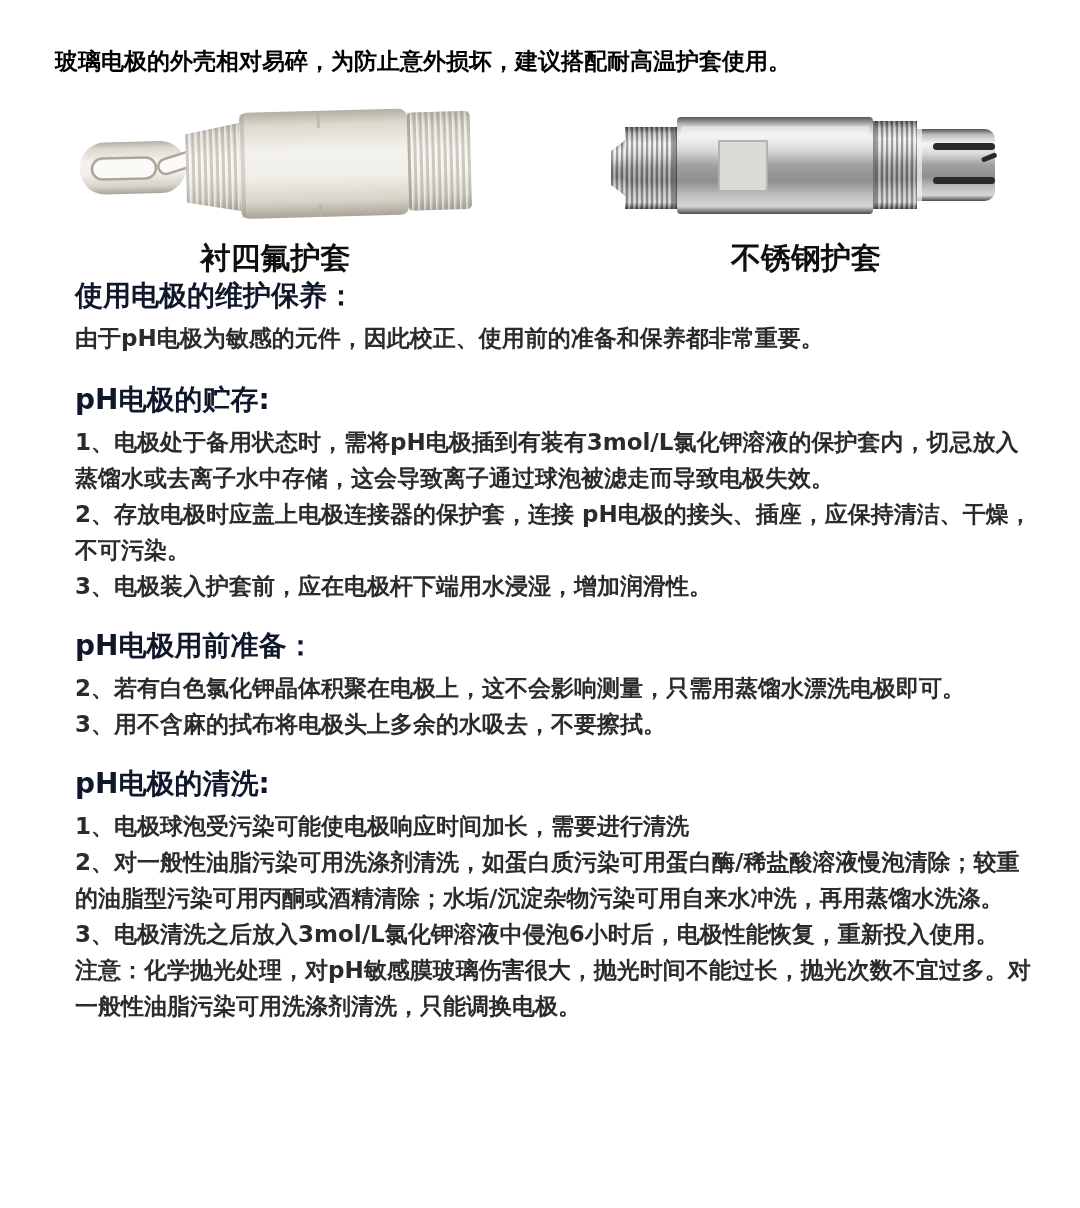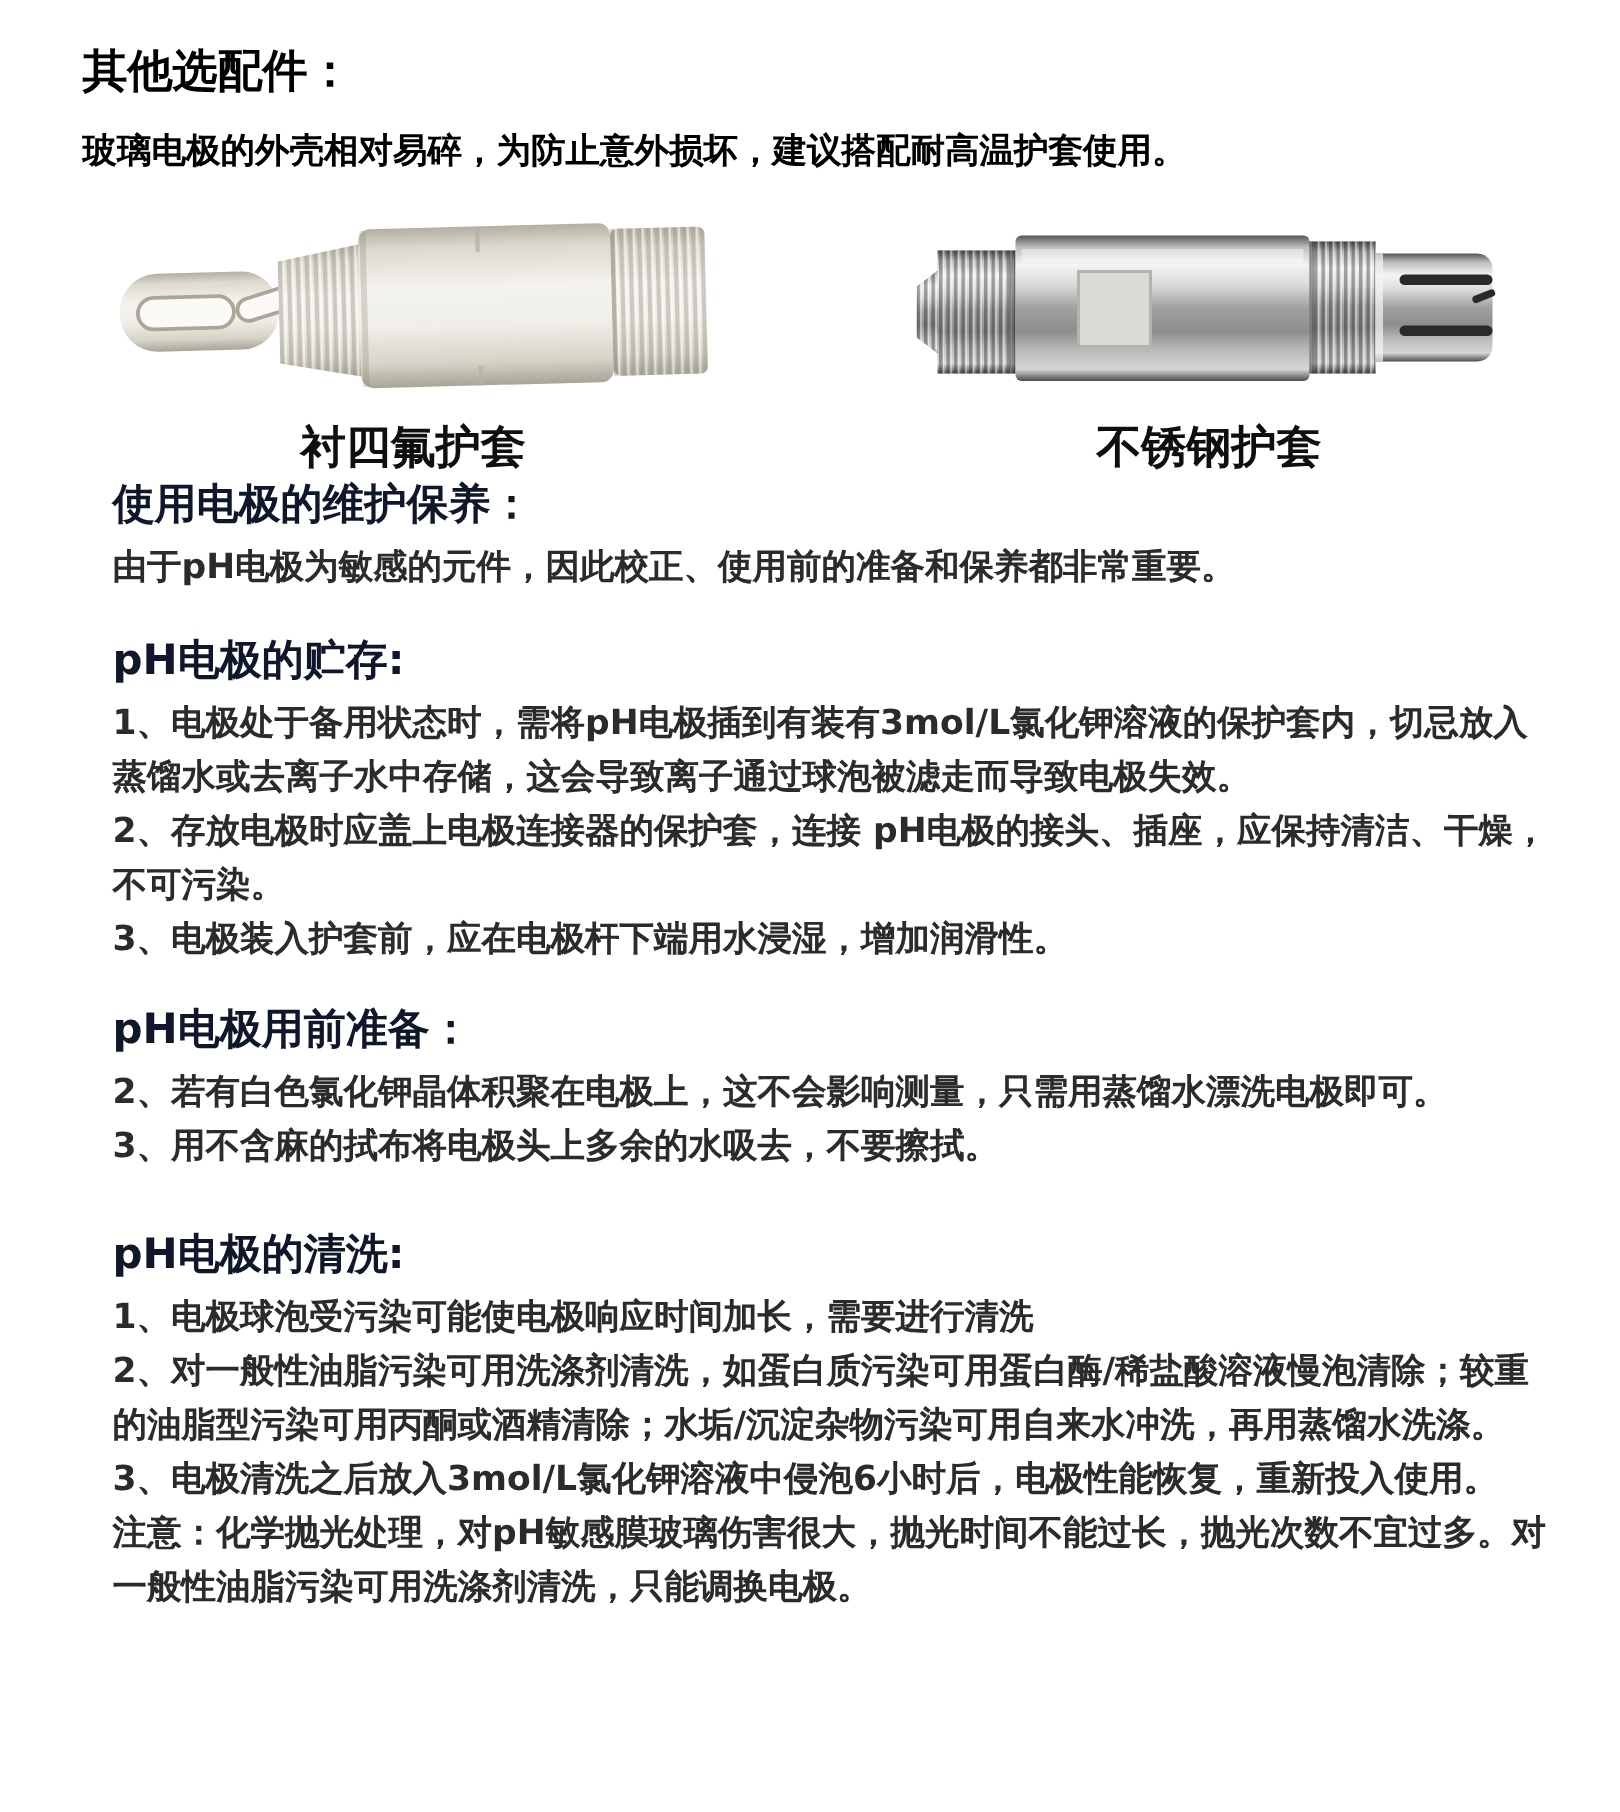--- a/index.html
+++ b/index.html
@@ -60,28 +60,27 @@
     font-size: 23px;
     line-height: 36px;
     font-weight: 600;
     color: #2b2b2b;
     margin: 0;
     width: 965px;
   }
   .sec-maintenance { margin-top: 0; }
   .sec-storage     { margin-top: 26px; }
   .sec-preparation { margin-top: 24px; }
-  .sec-cleaning    { margin-top: 36px; }
+  .sec-cleaning    { margin-top: 24px; }
 </style>
 </head>
 <body>
 
 <div class="page">
 
-  <h1 class="h1">其他选配件：</h1>
 
   <p class="intro">玻璃电极的外壳相对易碎，为防止意外损坏，建议搭配耐高温护套使用。</p>
 
   <div class="products">
 
     <figure class="product product-left">
       <svg width="395" height="118" viewBox="0 0 395 118" aria-hidden="true">
         <defs>
           <linearGradient id="ptfeBody" x1="0" x2="0" y1="0" y2="1">
             <stop offset="0" stop-color="#b3afa1"></stop>

